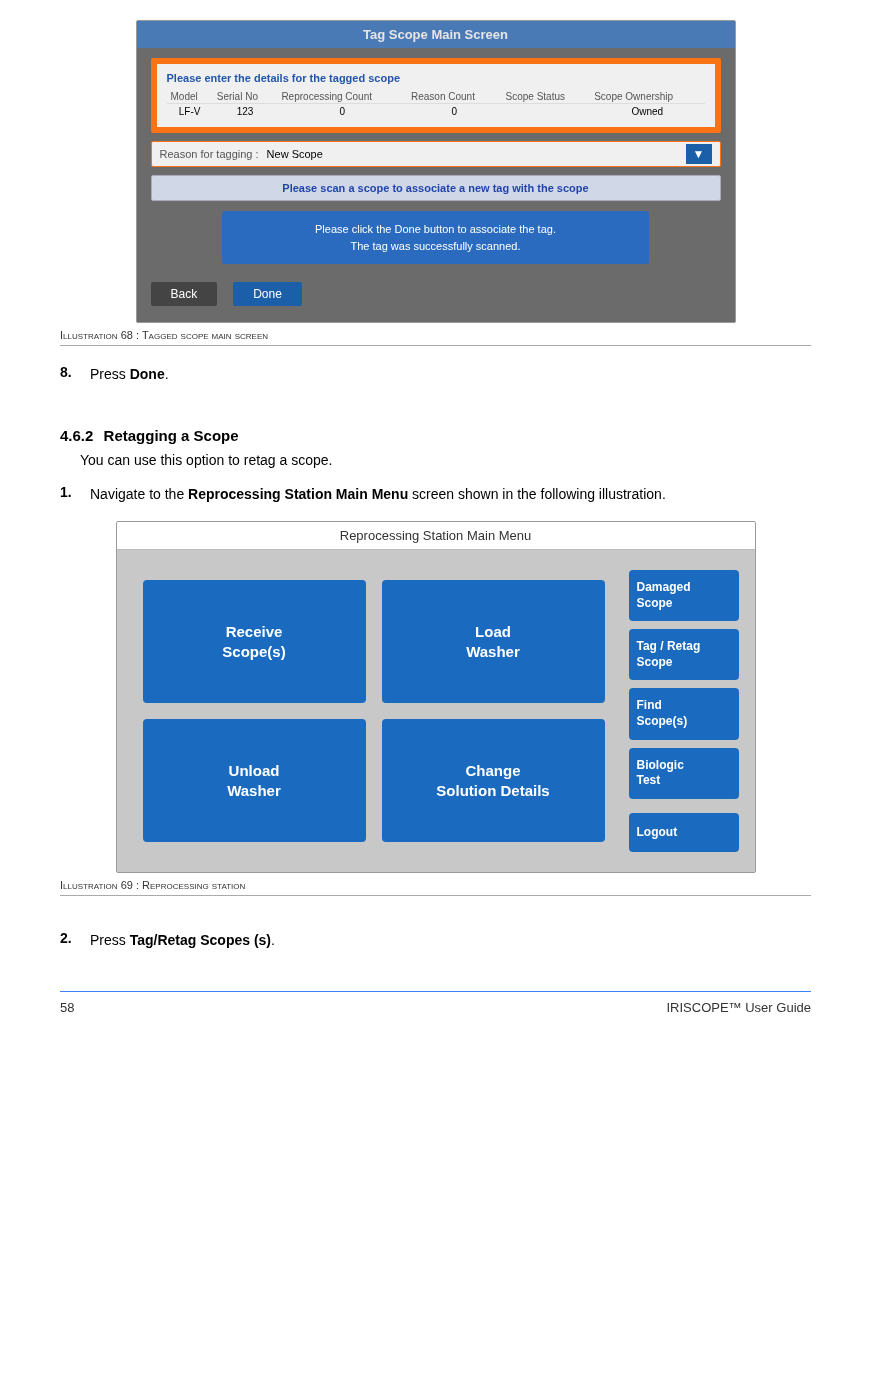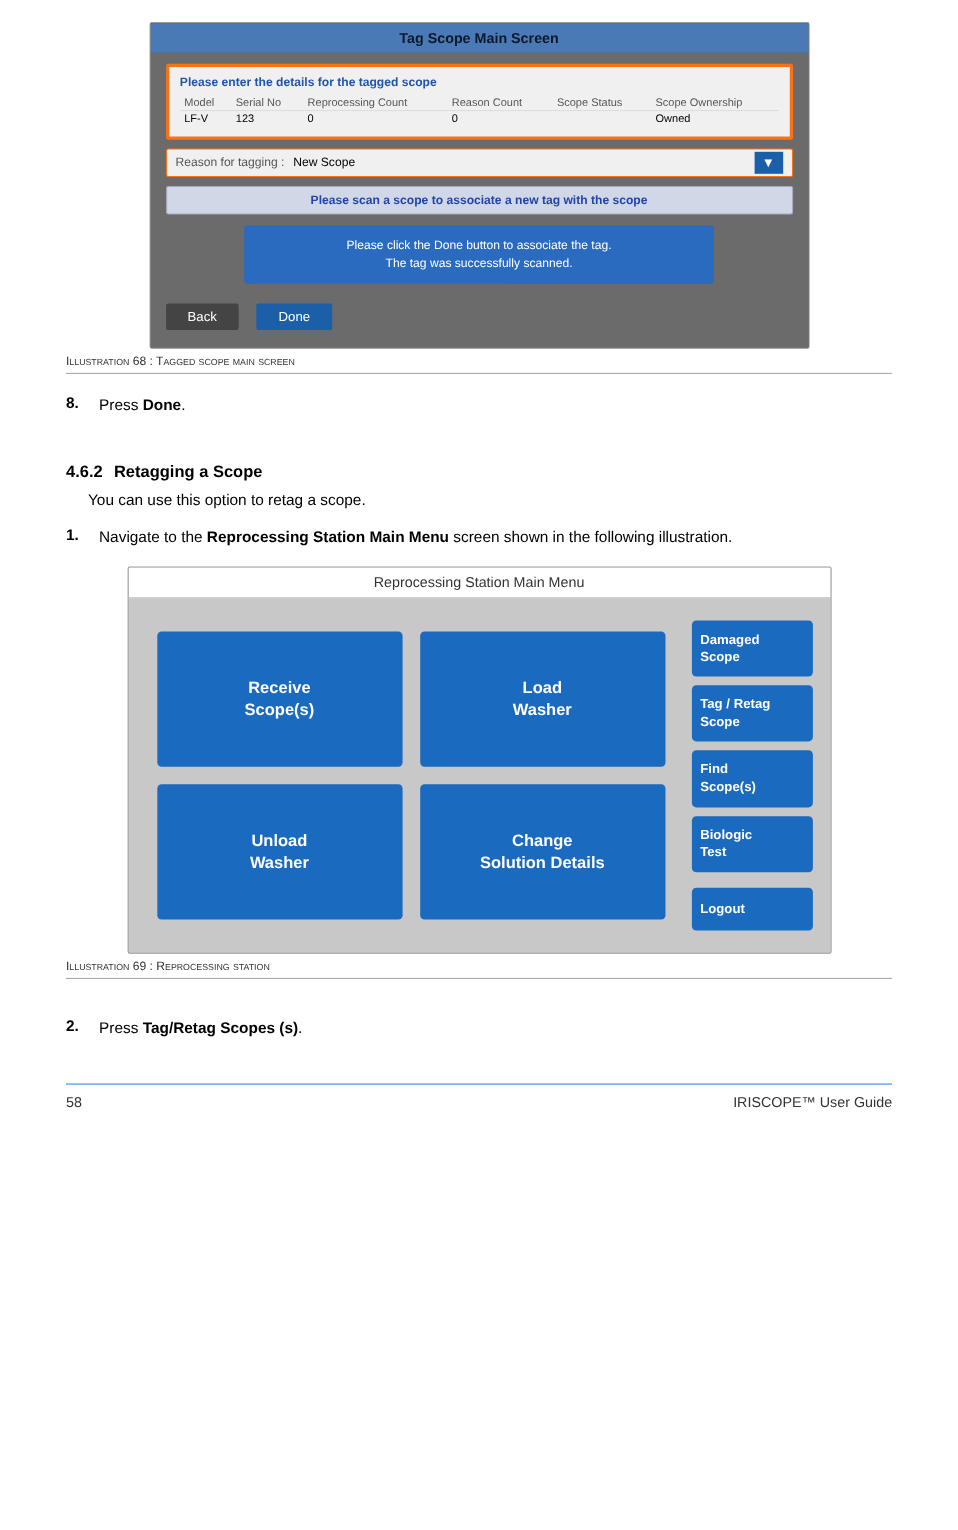--- a/index.html
+++ b/index.html
@@ -17,33 +17,33 @@
     .screenshot-container {
       border: 1px solid #999;
       background: #5a5a5a;
       width: 600px;
       margin: 0 auto 6px auto;
       padding: 0;
       border-radius: 2px;
     }
     .screenshot-titlebar {
       background: #4a7ab5;
-      color: #0f172a;
+      color: #e5e5e5;
       text-align: center;
       font-size: 13px;
       font-weight: bold;
       padding: 6px 0;
     }
     .screenshot-inner {
       background: #6b6b6b;
       padding: 10px 14px 14px 14px;
     }
     .scope-info-box {
       background: #f0f0f0;
-      border: 3px solid #f97316;
+      border: 6px solid #f97316;
       padding: 8px 10px;
       margin-bottom: 8px;
       border-radius: 2px;
     }
     .scope-info-header {
       font-size: 11px;
       color: #2255aa;
       font-weight: bold;
       margin-bottom: 6px;
     }
@@ -53,21 +53,21 @@
       border-collapse: collapse;
     }
     .scope-table th {
       color: #555;
       font-weight: normal;
       text-align: left;
       padding: 1px 4px;
       border-bottom: 1px solid #ddd;
     }
     .scope-table td {
-      text-align: left;
+      text-align: center;
       padding: 2px 4px;
       color: #000;
     }
     .reason-row {
       display: flex;
       align-items: center;
       background: #f0f0f0;
       border: 1px solid #f97316;
       padding: 2px 8px;
       margin-bottom: 8px;

